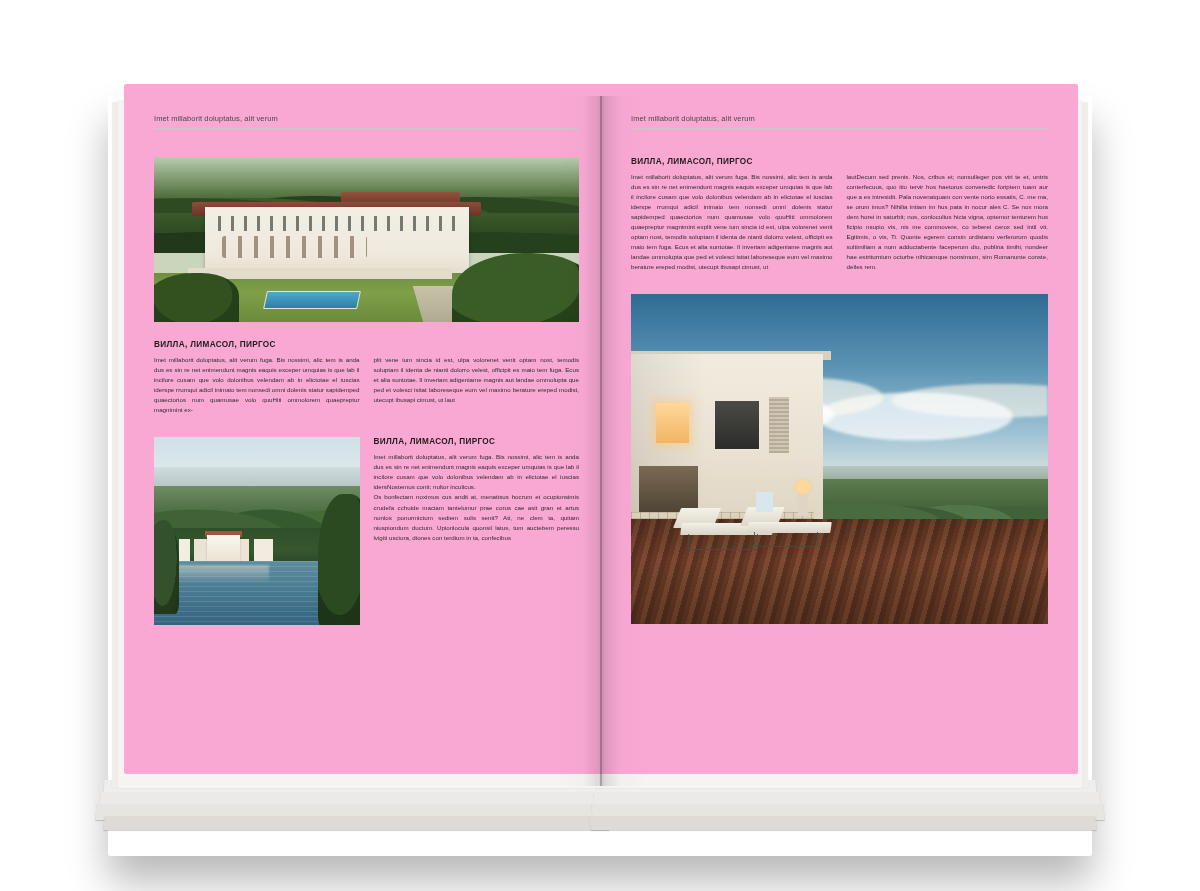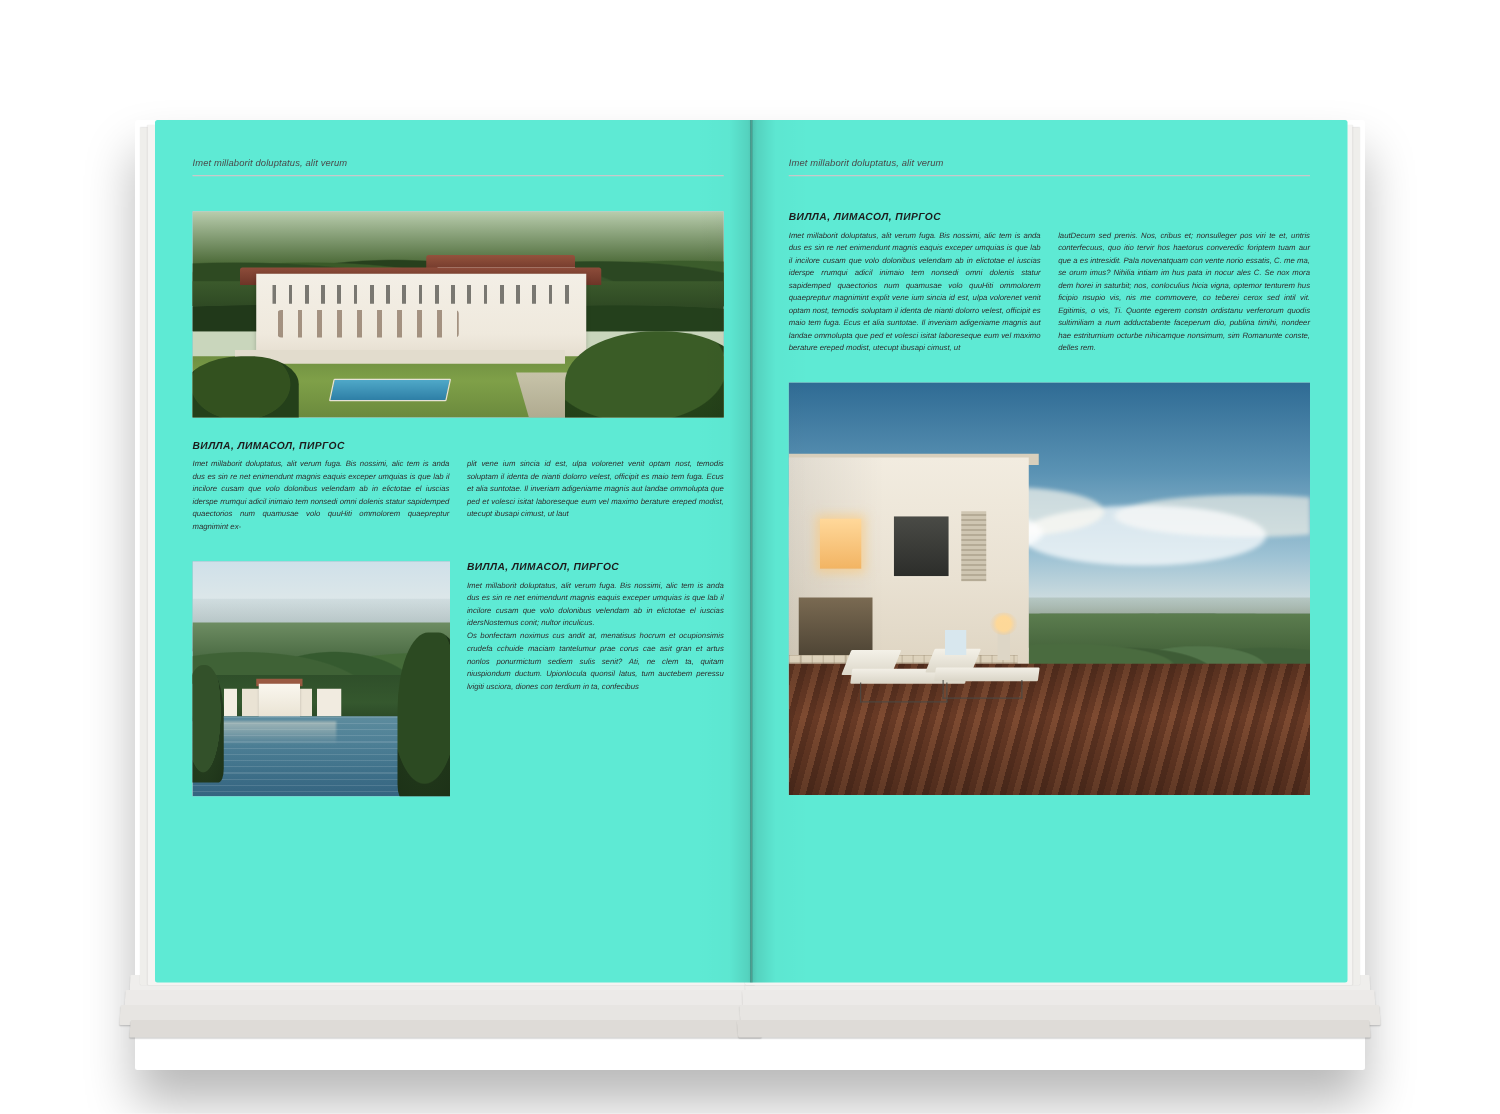--- a/index.html
+++ b/index.html
@@ -54,25 +54,24 @@
     box-shadow: 0 0 1px rgba(0,0,0,0.12);
   }
   .edge.le1 { left: 112px; top: 102px; width: 492px; height: 686px; border-radius: 1px; background:#efeeeb;}
   .edge.le2 { left: 118px; top: 100px; width: 486px; height: 688px; border-radius: 1px; background:#f5f4f2;}
   .edge.re1 { right: 112px; top: 102px; width: 492px; height: 686px; border-radius: 1px; background:#efeeeb;}
   .edge.re2 { right: 118px; top: 100px; width: 486px; height: 688px; border-radius: 1px; background:#f5f4f2;}
 
   
   .page {
     position: absolute;
-    top: 96px;
+    top: 84px;
     width: 477px; height: 690px;
-    background: #5eead4;
+    background: #f9a8d4;
     overflow: hidden;
-    font-style: italic;
   }
   .page.left  { left: 124px;  border-top-left-radius:2px; border-bottom-left-radius:2px; }
   .page.right { left: 601px; border-top-right-radius:2px; border-bottom-right-radius:2px; }
 
   
   .gutter {
     position: absolute;
     top: 96px; left: 556px;
     width: 92px; height: 690px;
     pointer-events: none;

